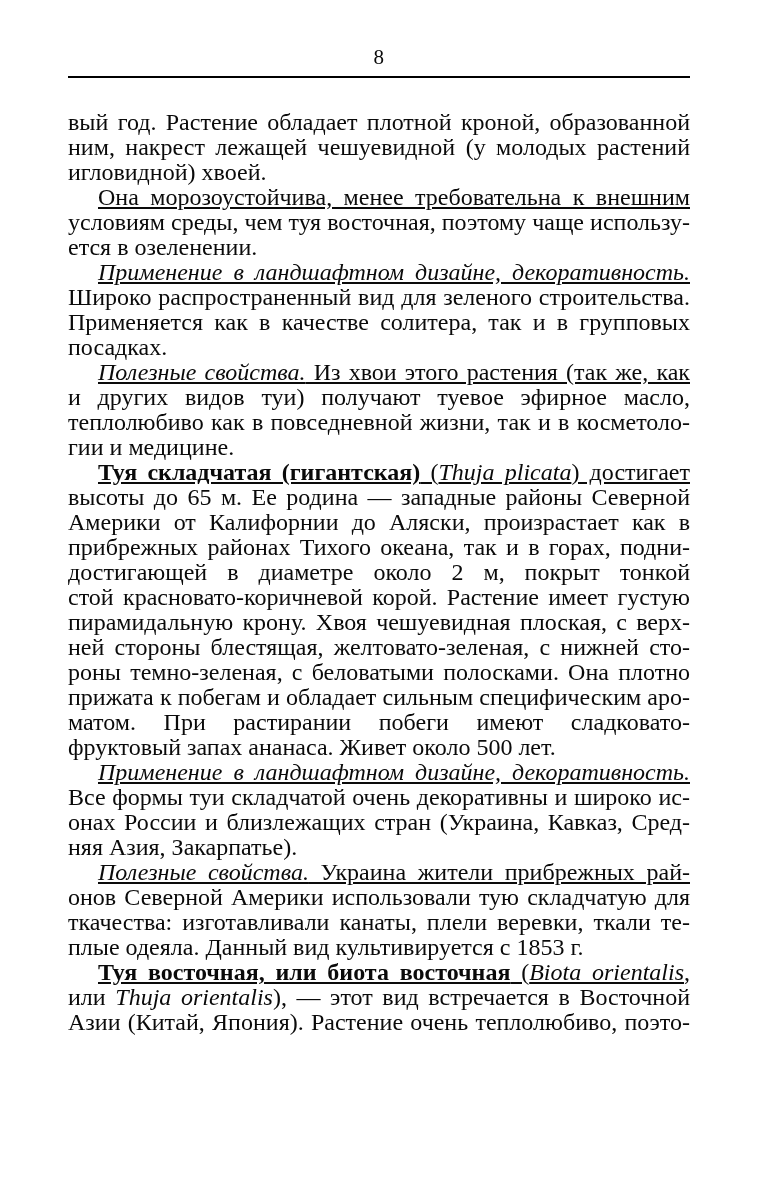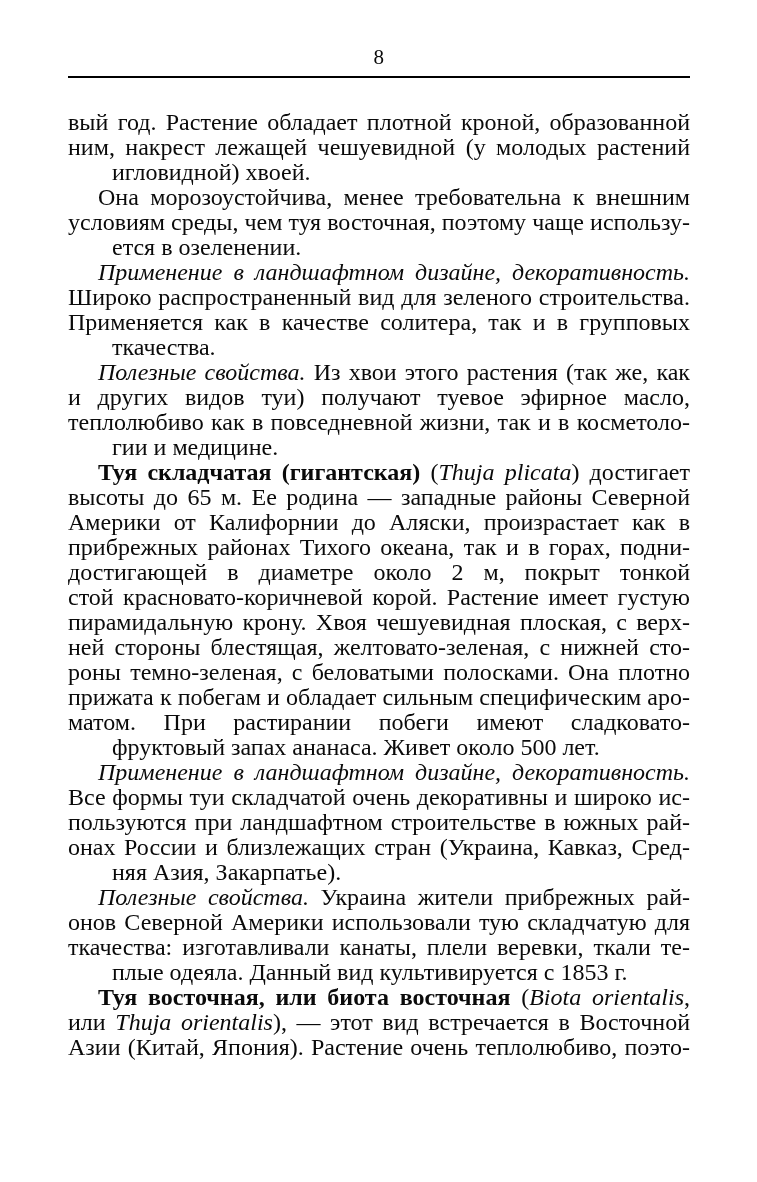--- a/index.html
+++ b/index.html
@@ -41,25 +41,25 @@
     line-height: 25px;
     height: 25px;
     overflow: hidden;
     text-align: justify;
     text-align-last: justify;
     -moz-text-align-last: justify;
   }
   .line.last {
     text-align: left;
     text-align-last: left;
-    margin-left: 44px;
     -moz-text-align-last: left;
   }
   .line.indent {
     padding-left: 30px;
+    text-decoration: underline;
   }
   .r-i { font-style: italic; margin-top: 35px; }
   .r-b { font-weight: bold; }
 </style>
 </head>
 <body>
 
 <div class="page">
   <div class="column">
     <div class="pagenum">8</div>
@@ -72,21 +72,21 @@
         </div>
         <div class="para">
           <div class="line indent"><span>Она морозоустойчива, менее требовательна к внешним</span></div>
           <div class="line"><span>условиям среды, чем туя восточная, поэтому чаще использу-</span></div>
           <div class="line last"><span>ется в озеленении.</span></div>
         </div>
         <div class="para">
           <div class="line indent"><span class="r-i">Применение в ландшафтном дизайне, декоративность.</span></div>
           <div class="line"><span>Широко распространенный вид для зеленого строительства.</span></div>
           <div class="line"><span>Применяется как в качестве солитера, так и в групповых</span></div>
-          <div class="line last"><span>ткачества.</span></div>
+          <div class="line last"><span>посадках.</span></div>
         </div>
         <div class="para">
           <div class="line indent"><span class="r-i">Полезные свойства.</span><span> Из хвои этого растения (так же, как</span></div>
           <div class="line"><span>и других видов туи) получают туевое эфирное масло, которое</span></div>
           <div class="line"><span>теплолюбиво как в повседневной жизни, так и в косметоло-</span></div>
           <div class="line last"><span>гии и медицине.</span></div>
         </div>
         <div class="para">
           <div class="line indent"><span class="r-b">Туя складчатая (гигантская)</span><span> (</span><span class="r-i">Thuja plicata</span><span>) достигает</span></div>
           <div class="line"><span>высоты до 65 м. Ее родина — западные районы Северной</span></div>
@@ -97,21 +97,20 @@
           <div class="line"><span>пирамидальную крону. Хвоя чешуевидная плоская, с верх-</span></div>
           <div class="line"><span>ней стороны блестящая, желтовато-зеленая, с нижней сто-</span></div>
           <div class="line"><span>роны темно-зеленая, с беловатыми полосками. Она плотно</span></div>
           <div class="line"><span>прижата к побегам и обладает сильным специфическим аро-</span></div>
           <div class="line"><span>матом. При растирании побеги имеют сладковато-</span></div>
           <div class="line last"><span>фруктовый запах ананаса. Живет около 500 лет.</span></div>
         </div>
         <div class="para">
           <div class="line indent"><span class="r-i">Применение в ландшафтном дизайне, декоративность.</span></div>
           <div class="line"><span>Все формы туи складчатой очень декоративны и широко ис-</span></div>
-          <div class="line"><span>пользуются при ландшафтном строительстве в южных рай-</span></div>
           <div class="line"><span>онах России и близлежащих стран (Украина, Кавказ, Сред-</span></div>
           <div class="line last"><span>няя Азия, Закарпатье).</span></div>
         </div>
         <div class="para">
           <div class="line indent"><span class="r-i">Полезные свойства.</span><span> Украина жители прибрежных рай-</span></div>
           <div class="line"><span>онов Северной Америки использовали тую складчатую для</span></div>
           <div class="line"><span>ткачества: изготавливали канаты, плели веревки, ткали те-</span></div>
           <div class="line last"><span>плые одеяла. Данный вид культивируется с 1853 г.</span></div>
         </div>
         <div class="para">

